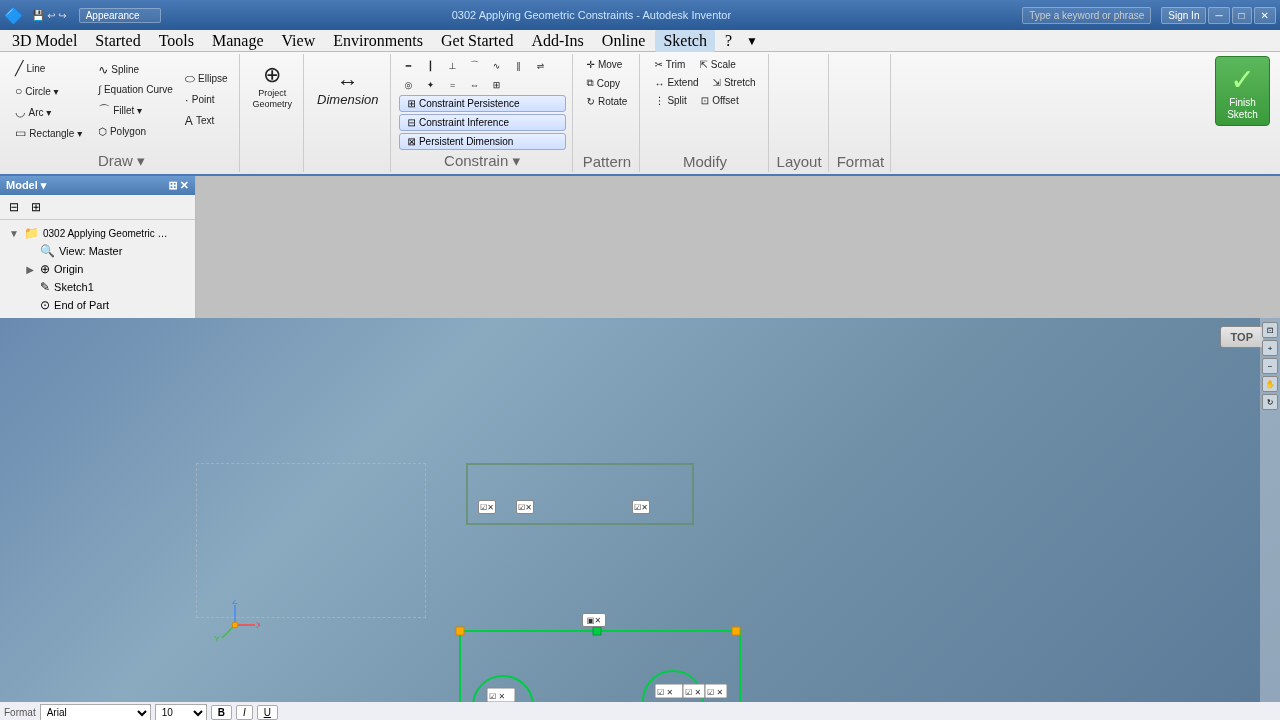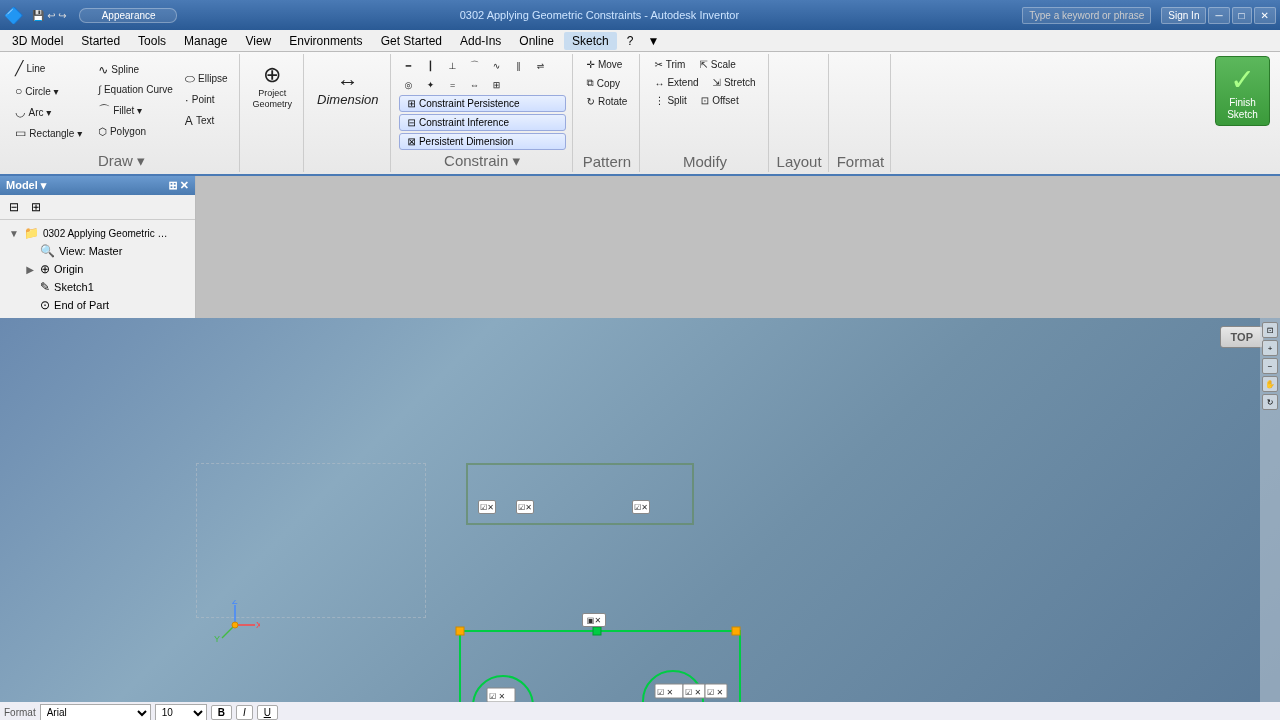--- a/index.html
+++ b/index.html
@@ -12,21 +12,21 @@
     }
     #titlebar .left { display: flex; align-items: center; gap: 4px; }
     #titlebar .right { display: flex; gap: 2px; }
     .tb-btn { background: rgba(255,255,255,0.15); border: 1px solid rgba(255,255,255,0.3); color: white; padding: 2px 6px; font-size: 10px; cursor: pointer; border-radius: 2px; }
 
     
     #menubar {
       display: flex; align-items: center; background: #f0f0f0; height: 22px;
       border-bottom: 1px solid #bbb; padding: 0 4px; gap: 2px;
     }
-    .menu-item { padding: 2px 8px; cursor: pointer; font-size: 12px; border-radius: 2px; }
+    .menu-item { padding: 2px 8px; cursor: pointer; font-size: 16px; border-radius: 2px; font-family: Liberation Serif, serif; }
     .menu-item.active { background: #c8dcf0; }
 
     
     #ribbon {
       background: linear-gradient(to bottom, #f8f8f8, #e8e8e8);
       border-bottom: 2px solid #4a7ab5; display: flex; flex-direction: column;
     }
     #ribbon-content { display: flex; align-items: stretch; padding: 2px 4px; gap: 2px; min-height: 90px; }
     .ribbon-group { display: flex; flex-direction: column; align-items: center; border-right: 1px solid #ccc; padding: 2px 6px; min-width: 50px; }
     .ribbon-group-label { font-size: 15px; color: #666; margin-top: auto; padding-top: 2px; }
@@ -62,21 +62,21 @@
     .fmt-select { height: 18px; border: 1px solid #aaa; background: white; font-size: 10px; padding: 0 2px; }
   </style>
 </head>
 <body>
 
 <div id="titlebar">
   <div class="left">
     <span style="font-size:16px; margin-right:4px;">🔷</span>
     <span style="font-size:10px; color:#ddd;">💾 ↩ ↪</span>
     <div style="margin-left:8px; display:flex; align-items:center; gap:2px;">
-      <span style="font-size:10px; background:rgba(255,255,255,0.1); border:1px solid rgba(255,255,255,0.3); padding:1px 20px 1px 22px; border-radius:7px;">Appearance</span>
+      <span style="font-size:10px; background:rgba(255,255,255,0.1); border:1px solid rgba(255,255,255,0.3); padding:1px 20px 1px 6px; border-radius:2px;">Appearance</span>
     </div>
   </div>
   <div style="font-size:11px; color:#cce4ff;">0302 Applying Geometric Constraints - Autodesk Inventor</div>
   <div class="right">
     <div style="display:flex; align-items:center; background:rgba(255,255,255,0.1); border:1px solid rgba(255,255,255,0.3); border-radius:2px; padding:1px 6px; margin-right:8px;">
       <span style="font-size:10px; color:#ccc;">Type a keyword or phrase</span>
     </div>
     <button class="tb-btn">Sign In</button>
     <button class="tb-btn">─</button>
     <button class="tb-btn">□</button>

